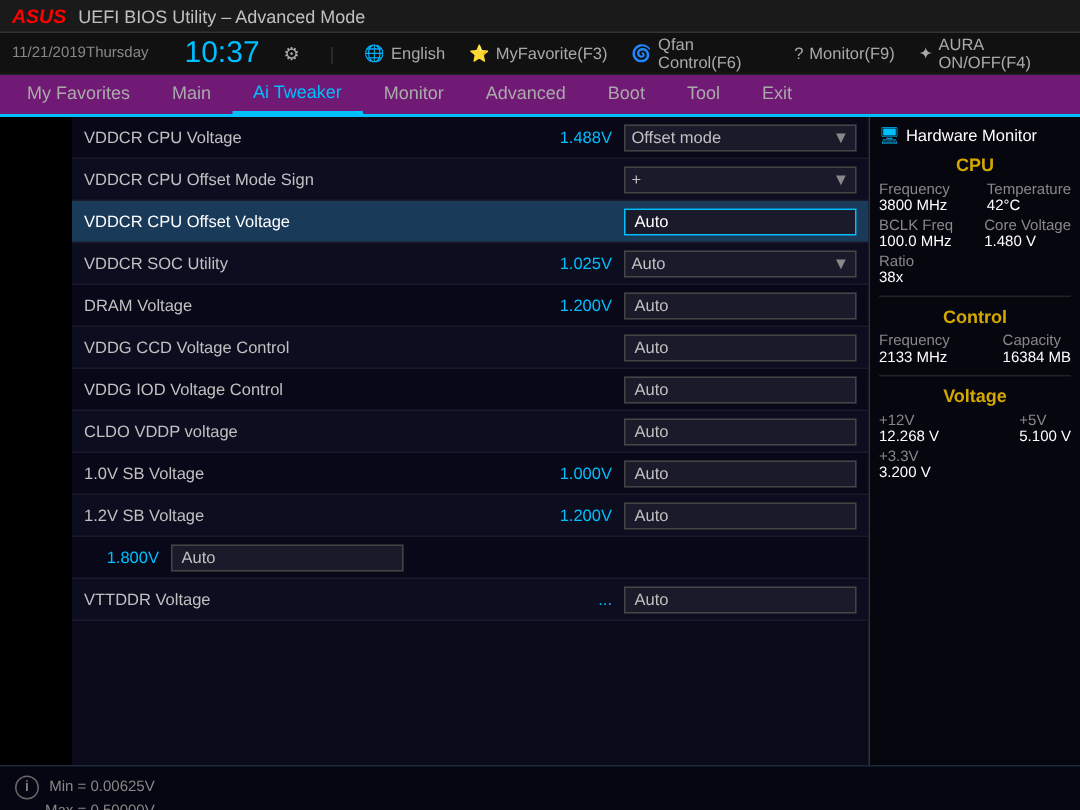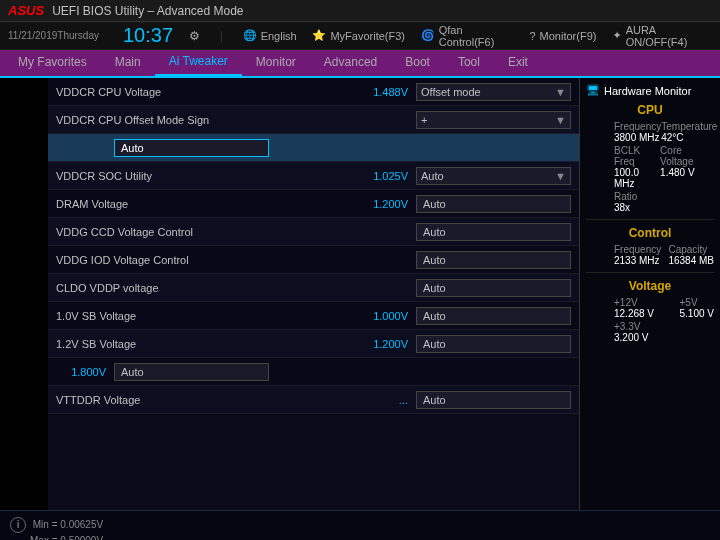--- a/index.html
+++ b/index.html
@@ -179,21 +179,20 @@
       font-size: 12px;
       font-weight: bold;
       margin-bottom: 4px;
       margin-top: 4px;
       text-align: center;
     }
     .hw-row {
       display: flex;
       justify-content: space-between;
       margin-bottom: 2px;
-      margin-left: 28px;
     }
     .hw-col-label { color: #888; font-size: 10px; }
     .hw-col-value { color: #fff; font-size: 10px; }
     .hw-divider { border: none; border-top: 1px solid #222; margin: 6px 0; }
 
     
     #content-scroll {
       height: 100%;
       overflow-y: scroll;
       overflow-x: hidden;
@@ -270,20 +269,21 @@
       <div class="setting-row">
         <span class="setting-label">VDDCR CPU Offset Mode Sign</span>
         <span class="setting-value"></span>
         <div class="dropdown-control">
           <span>+</span>
           <span class="arrow">▼</span>
         </div>
       </div>
 
       <div class="setting-row selected" style="background:#1a3a5a;">
+        <span class="setting-label selected-label" style="color:#fff;">VDDCR CPU Offset Voltage</span>
         <span class="setting-value"></span>
         <div class="text-control blue-outline">Auto</div>
       </div>
 
       <div class="setting-row">
         <span class="setting-label">VDDCR SOC Utility</span>
         <span class="setting-value">1.025V</span>
         <div class="dropdown-control">
           <span>Auto</span>
           <span class="arrow">▼</span>

